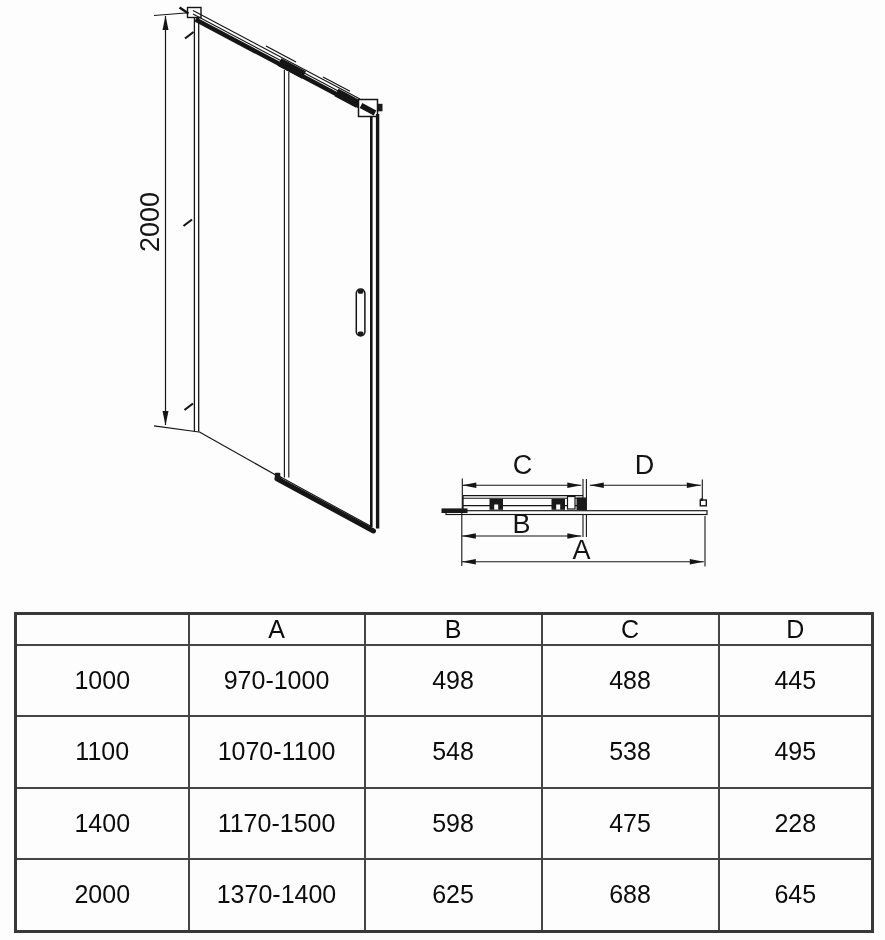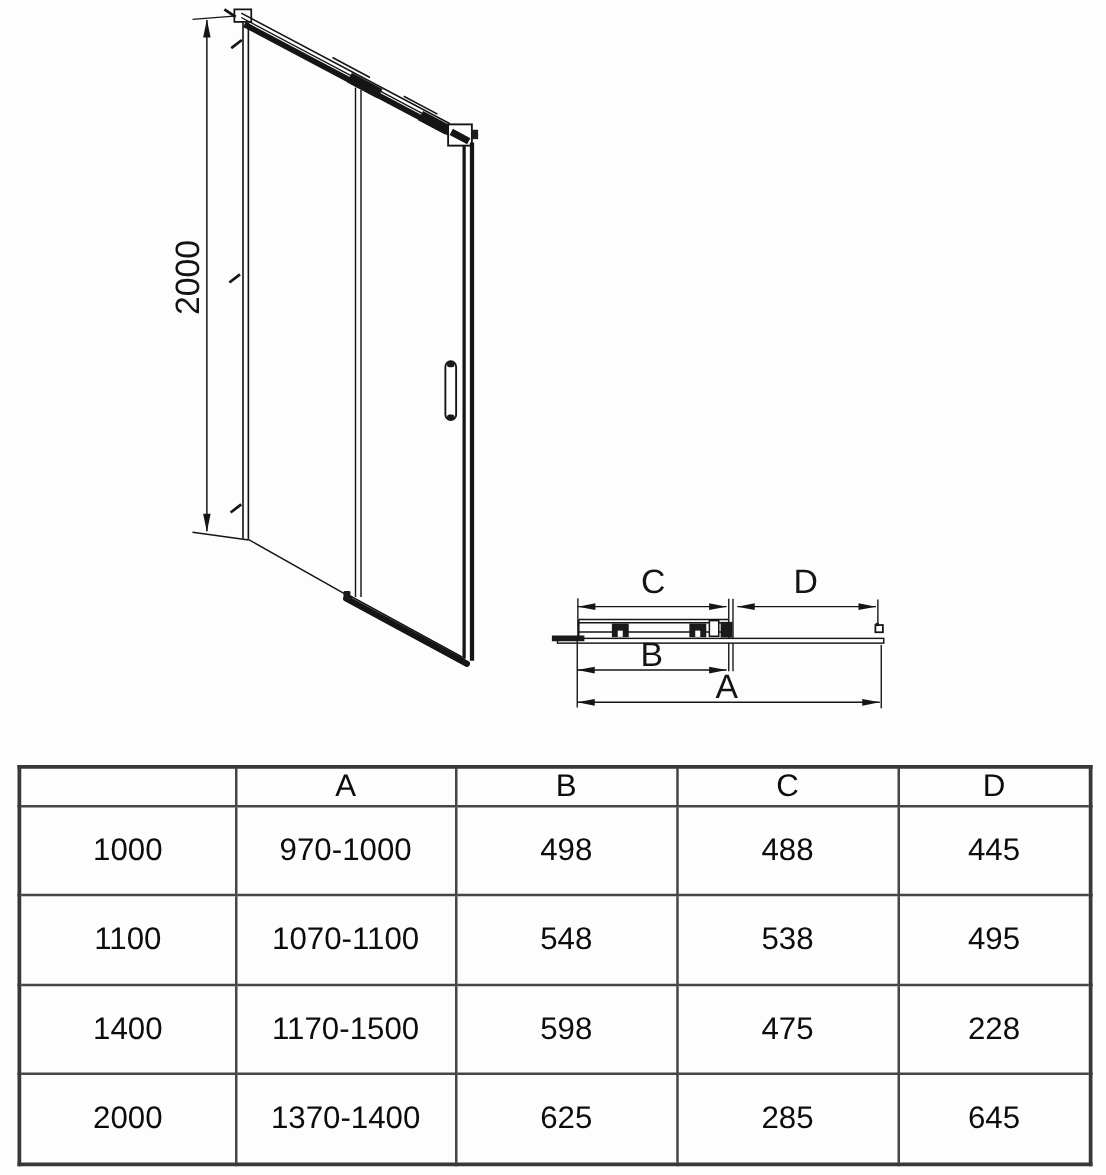--- a/index.html
+++ b/index.html
@@ -189,19 +189,19 @@
           <td>1400</td>
           <td>1170-1500</td>
           <td>598</td>
           <td>475</td>
           <td>228</td>
         </tr>
         <tr>
           <td>2000</td>
           <td>1370-1400</td>
           <td>625</td>
-          <td>285</td>
+          <td>688</td>
           <td>645</td>
         </tr>
       </tbody>
     </table>
   </div>
 </div>
 
 </body></html>

